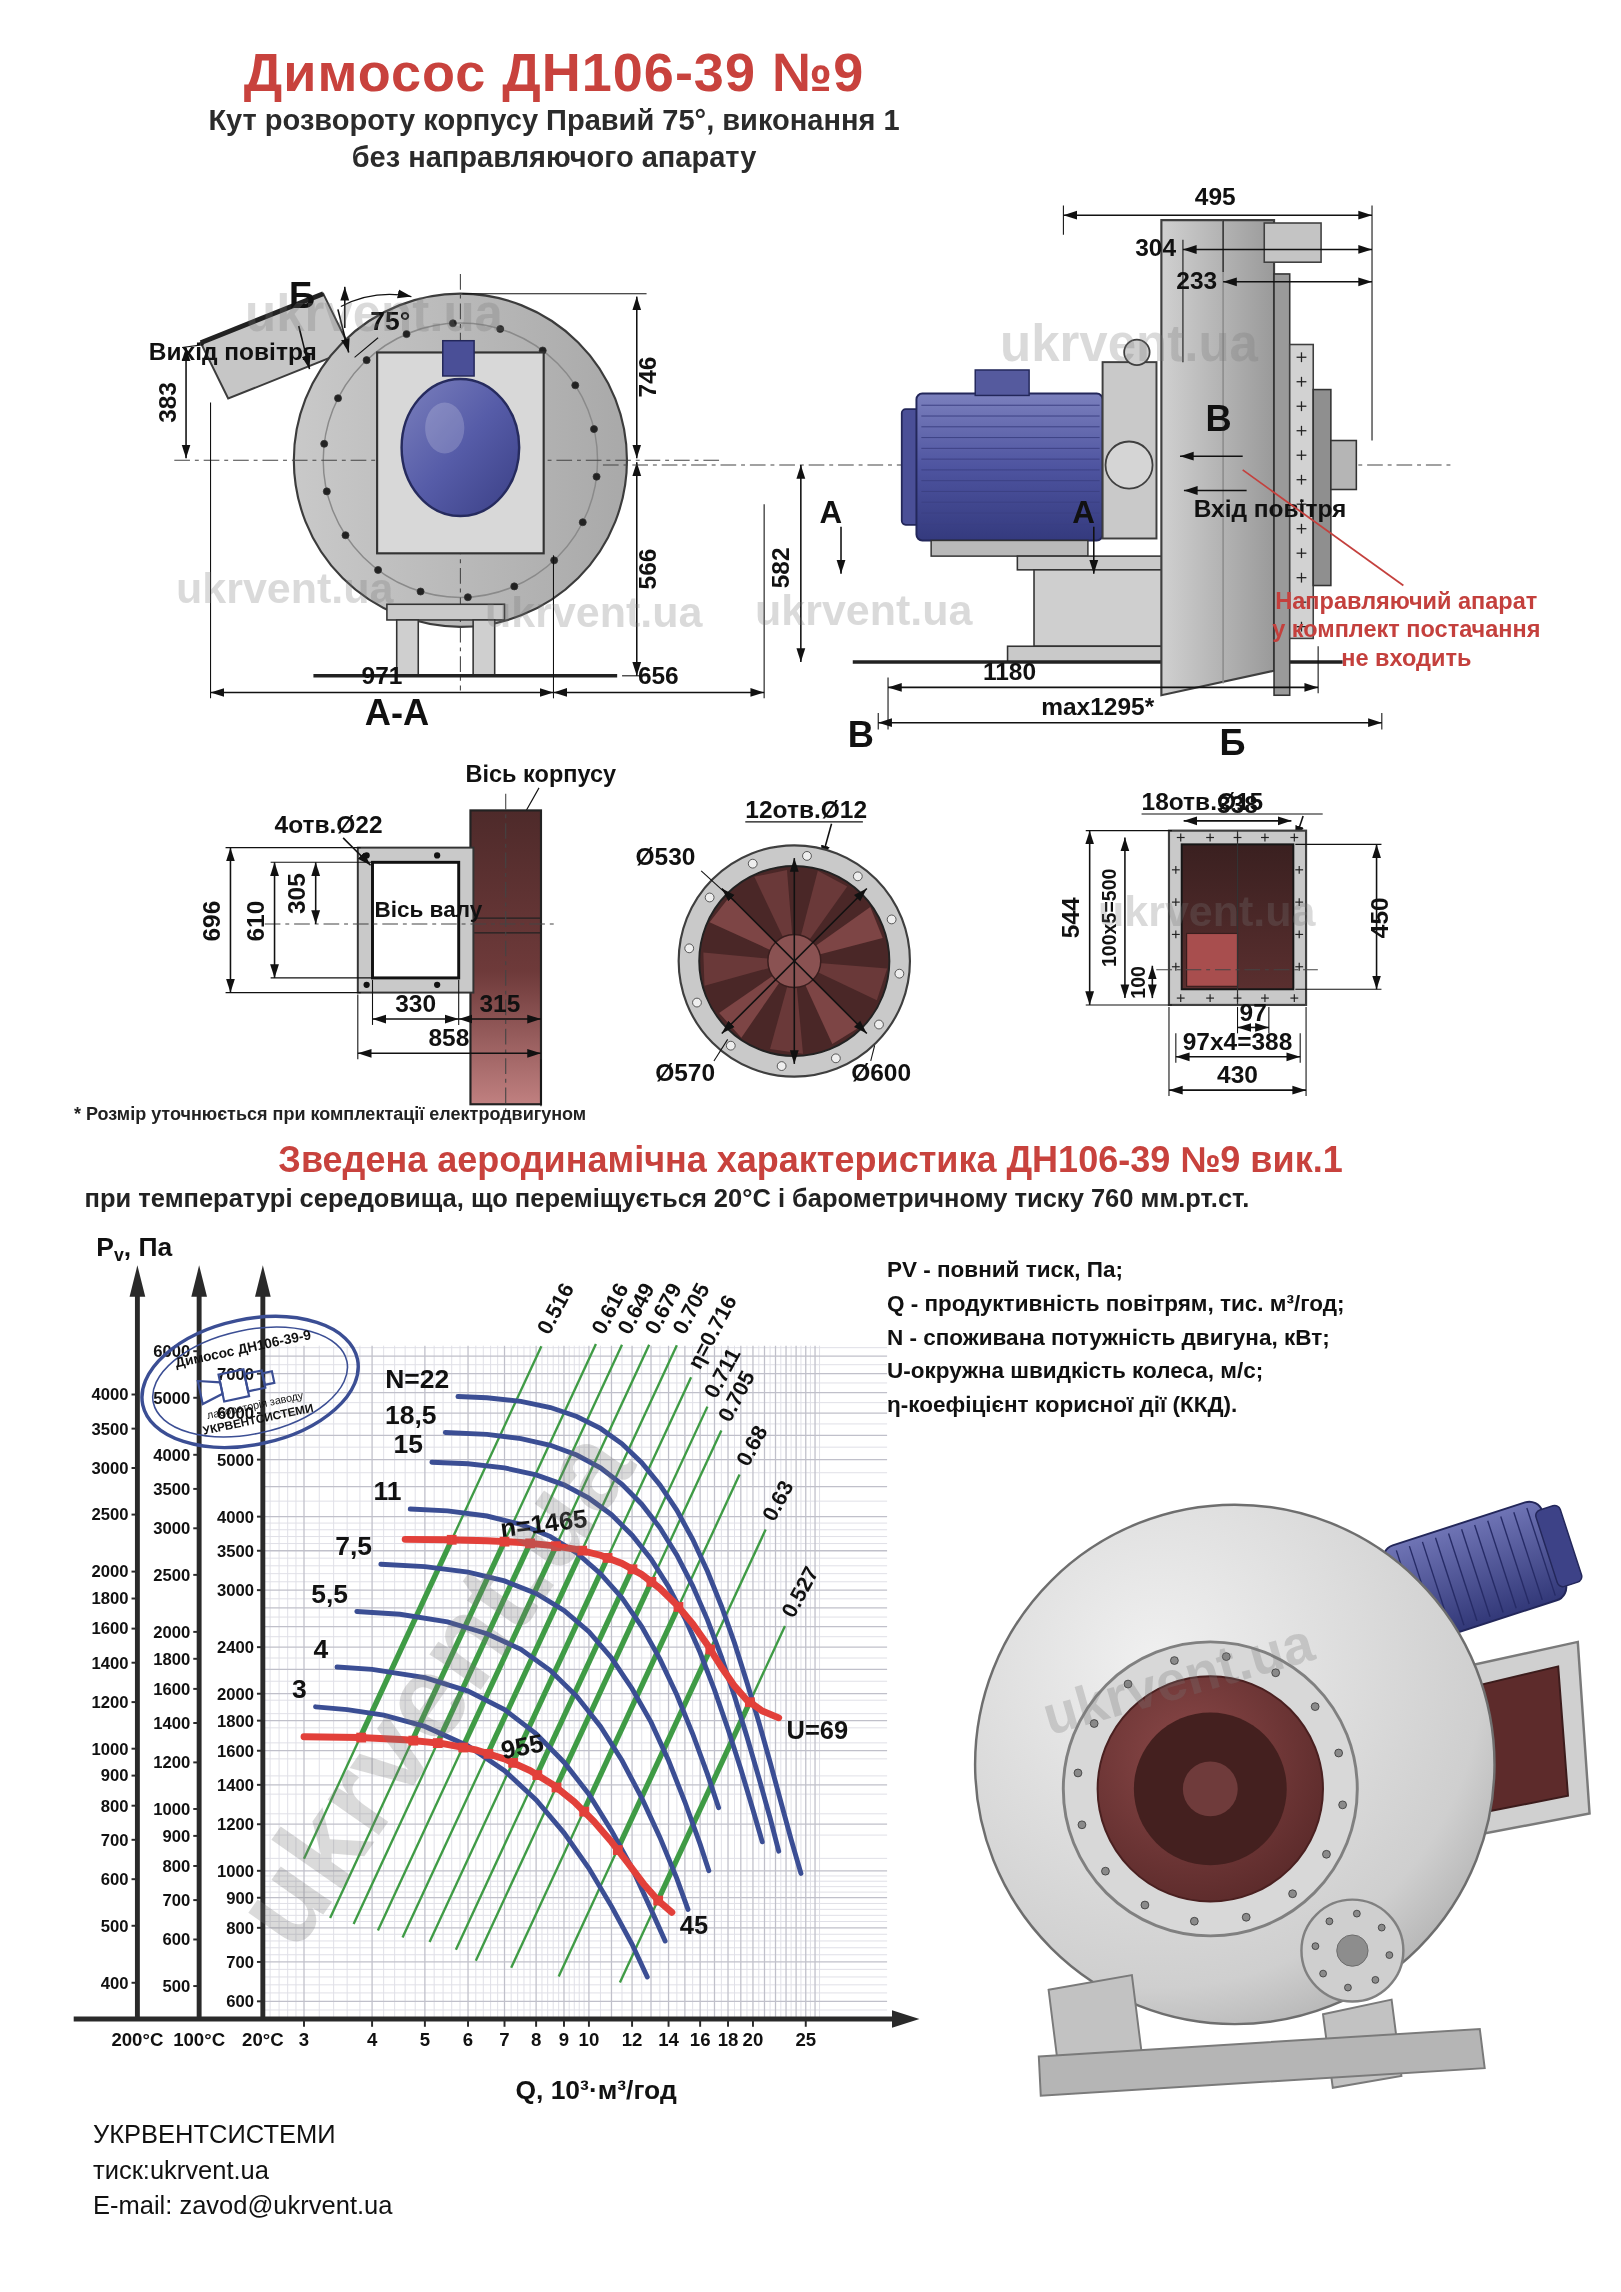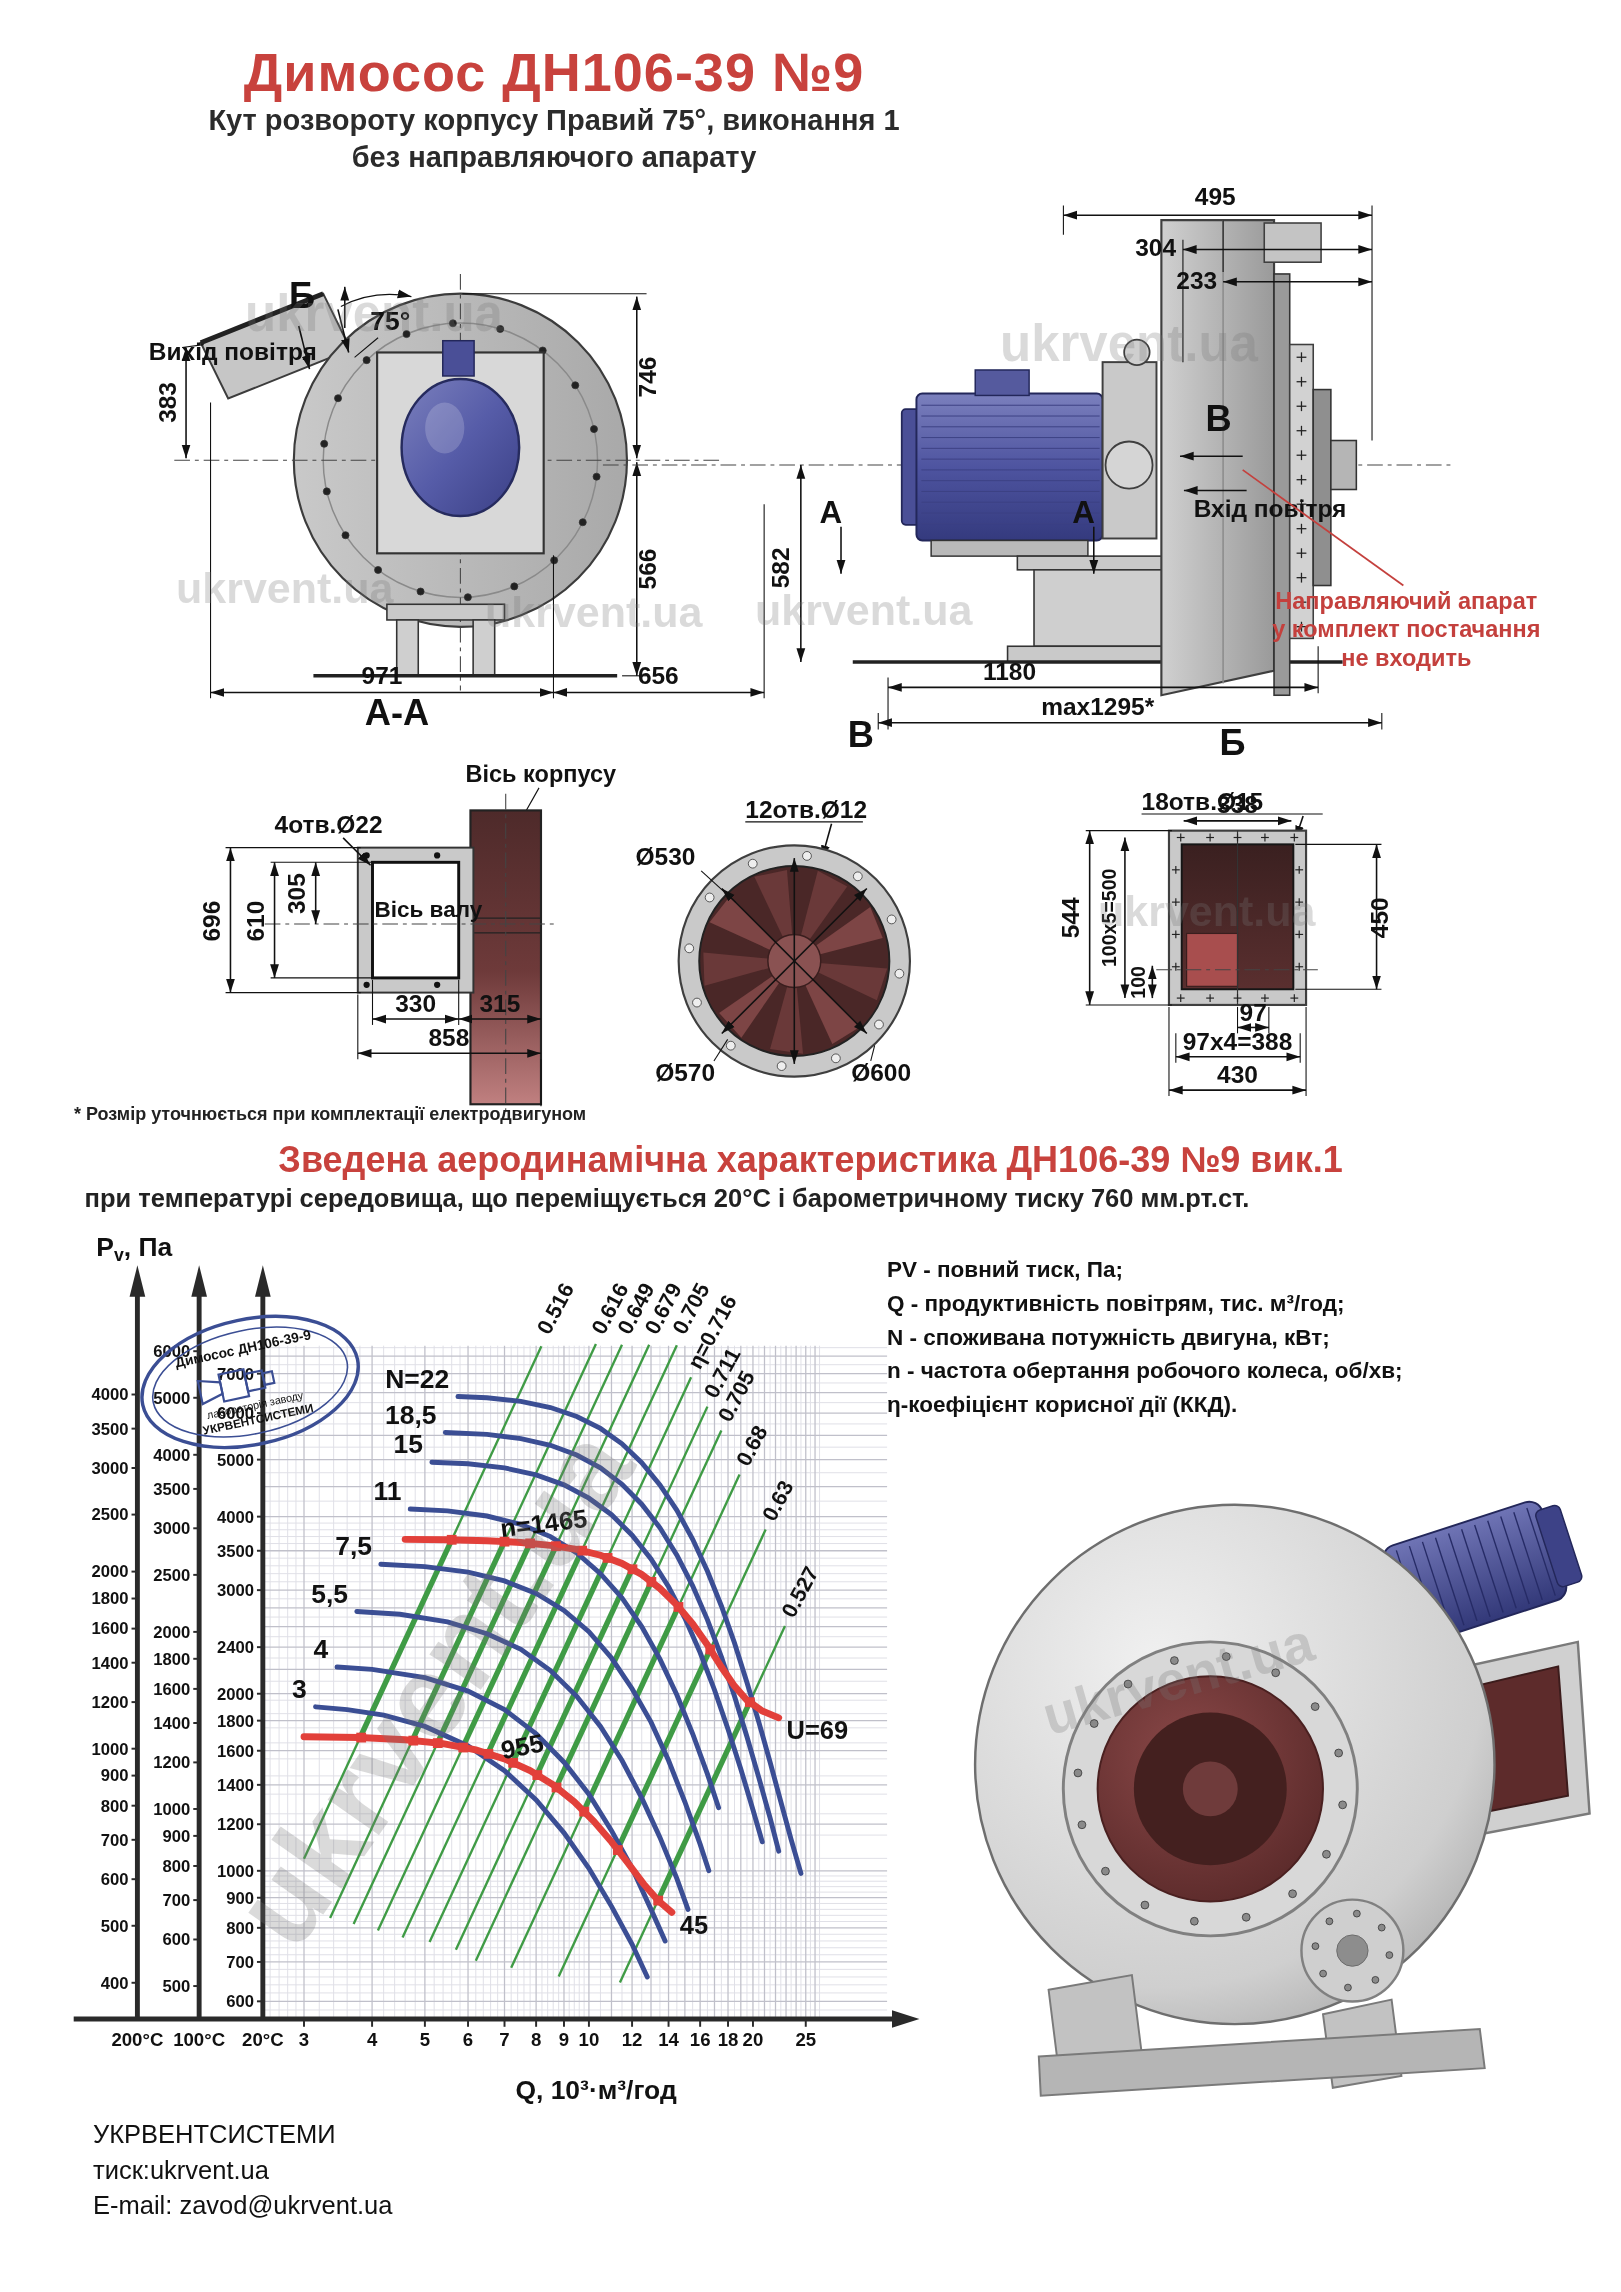--- a/index.html
+++ b/index.html
@@ -829,21 +829,21 @@
         <rect x="606.4083367849424" y="689.2221686660699" width="10" height="10" fill="#e2403a"></rect>
         <text font-size="26" font-weight="bold" fill="#e2403a" text-anchor="middle" transform="translate(474.4638002257587,545.7450582576666) rotate(-11)">955</text>
         <text x="633.4110658844559" y="728.2104395992221" font-size="26" font-weight="bold" fill="#e2403a">45</text>
       </g>
     </svg>
 
   <div class="abs legend" style="left:887px;top:1253px;width:686px;">
     <div>PV - повний тиск, Па;</div>
     <div>Q - продуктивність повітрям, тис. м³/год;</div>
     <div>N - споживана потужність двигуна, кВт;</div>
-    <div>n - частота обертання робочого колеса, об/хв;</div>
+    <div>U-окружна швидкість колеса, м/с;</div>
     <div>η-коефіцієнт корисної дії (ККД).</div>
   </div>
 
   <svg class="abs" style="left:931px;top:1441px;" width="686" height="686" viewBox="0 0 700 700">
     <defs>
       <radialGradient id="bodyG" cx="0.35" cy="0.3" r="0.9">
         <stop offset="0" stop-color="#f0f0f0"></stop>
           <stop offset="0.7" stop-color="#cfcfcf"></stop>
           <stop offset="1" stop-color="#9b9b9b"></stop>
       </radialGradient>

